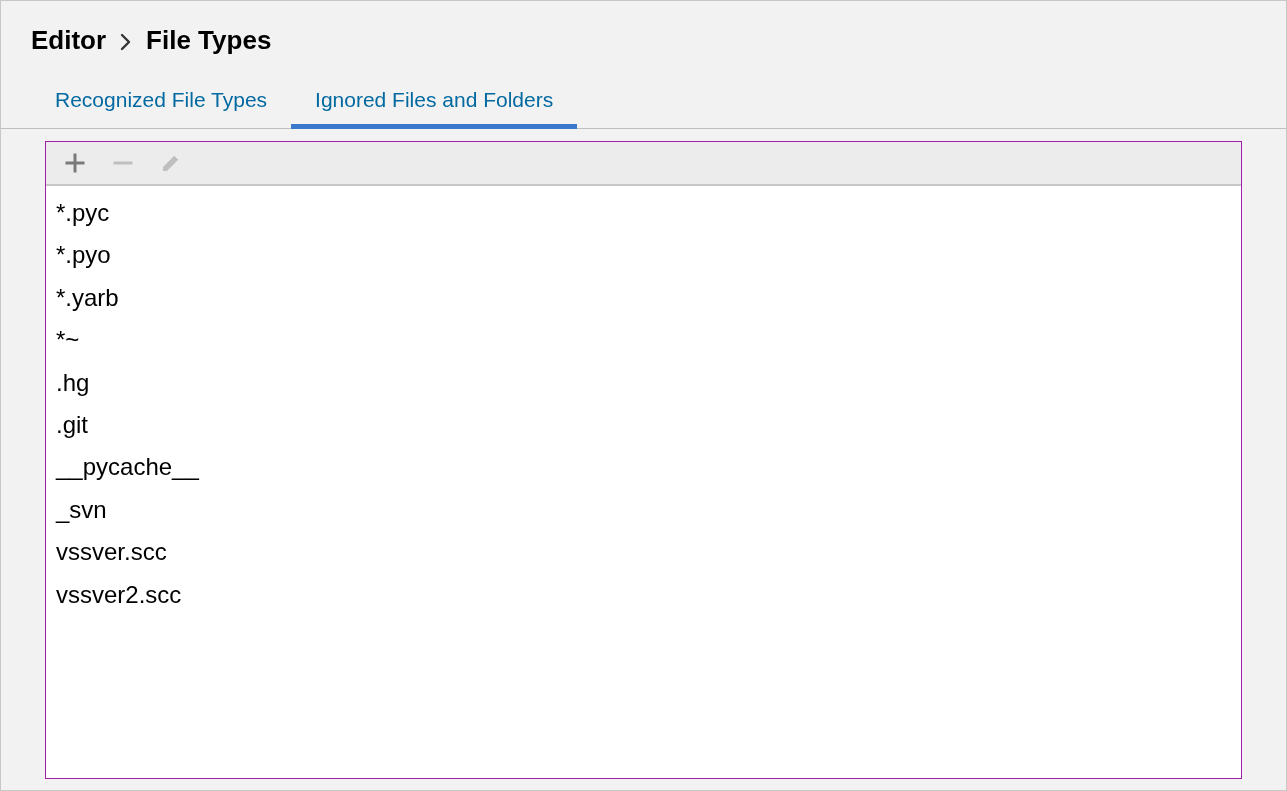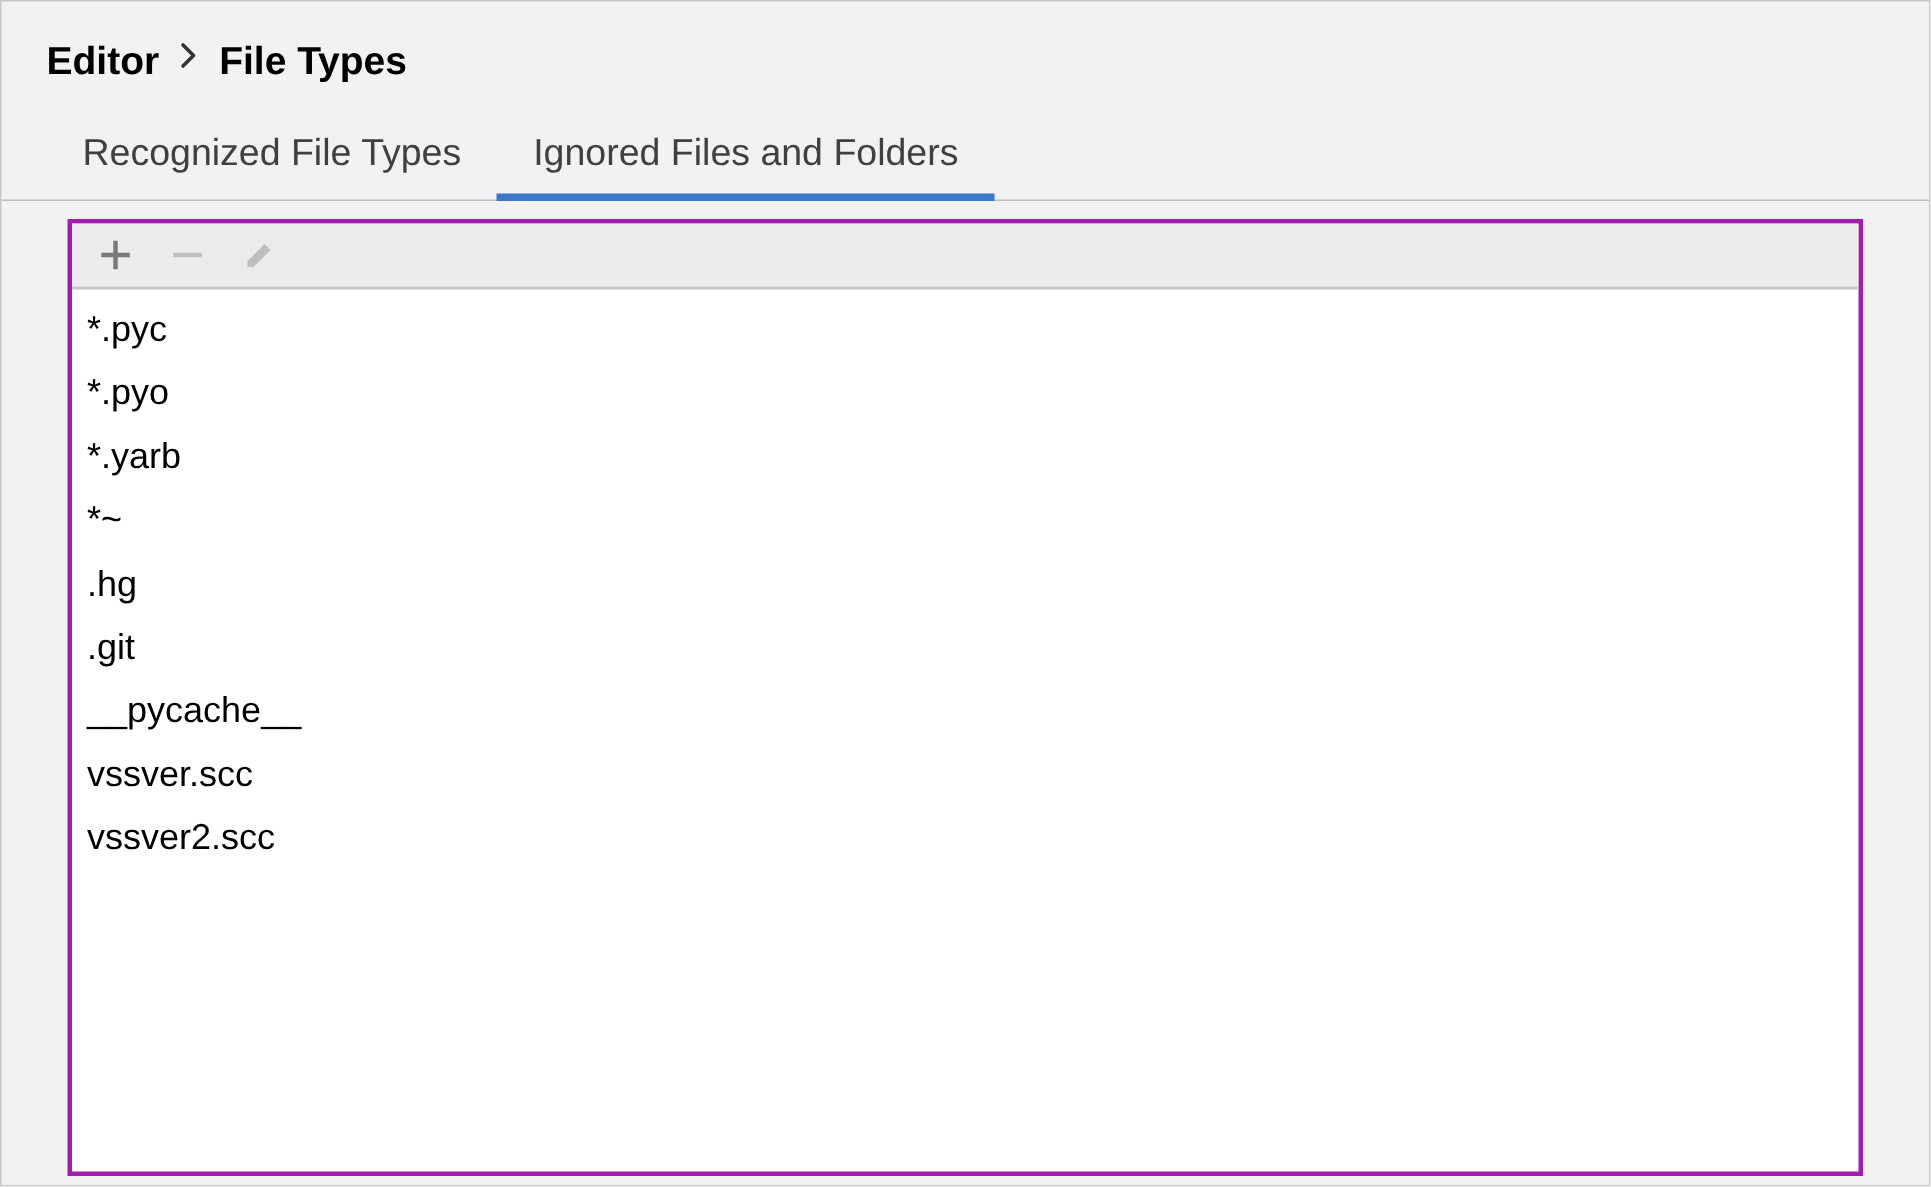--- a/index.html
+++ b/index.html
@@ -12,59 +12,59 @@
     }
     .panel {
       background: #f2f2f2;
       border: 1px solid #c8c8c8;
       width: 1287px;
       height: 791px;
       position: relative;
     }
     .breadcrumb {
       display: flex;
-      align-items: flex-start;
+      align-items: flex-end;
       gap: 14px;
       padding: 24px 30px 18px 30px;
       font-size: 26px;
       font-weight: 700;
       color: #000;
     }
     .breadcrumb .chevron {
       font-weight: 400;
       color: #3a3a3a;
       font-size: 22px;
       position: relative;
       top: 1px;
     }
     .tabs {
       display: flex;
       padding-left: 30px;
       border-bottom: 1px solid #bfbfbf;
     }
     .tab {
       padding: 14px 24px 16px 24px;
-      font-size: 25px;
-      color: #404040;
+      font-size: 21px;
+      color: #0369a1;
       cursor: pointer;
       position: relative;
       user-select: none;
     }
     .tab.active::after {
       content: "";
       position: absolute;
       left: 0;
       right: 0;
       bottom: -1px;
       height: 5px;
       background: #3b79cc;
     }
     .list-container {
       margin: 12px 44px 0 44px;
-      border: 3px solid #a21caf;
+      border: 1px solid #a21caf;
       background: #fff;
       height: 638px;
       overflow: hidden;
     }
     .toolbar {
       background: #ececec;
       border-bottom: 2px solid #c8c8c8;
       display: flex;
       align-items: center;
       gap: 26px;
@@ -131,18 +131,19 @@
       </span>
     </div>
     <div class="list" id="pattern-list">
         <div class="list-item">*.pyc</div>
         <div class="list-item">*.pyo</div>
         <div class="list-item">*.yarb</div>
         <div class="list-item">*~</div>
         <div class="list-item">.hg</div>
         <div class="list-item">.git</div>
         <div class="list-item">__pycache__</div>
+        <div class="list-item">_svn</div>
         <div class="list-item">vssver.scc</div>
         <div class="list-item">vssver2.scc</div>
       </div>
   </div>
 
 </div>
 
 </body></html>

